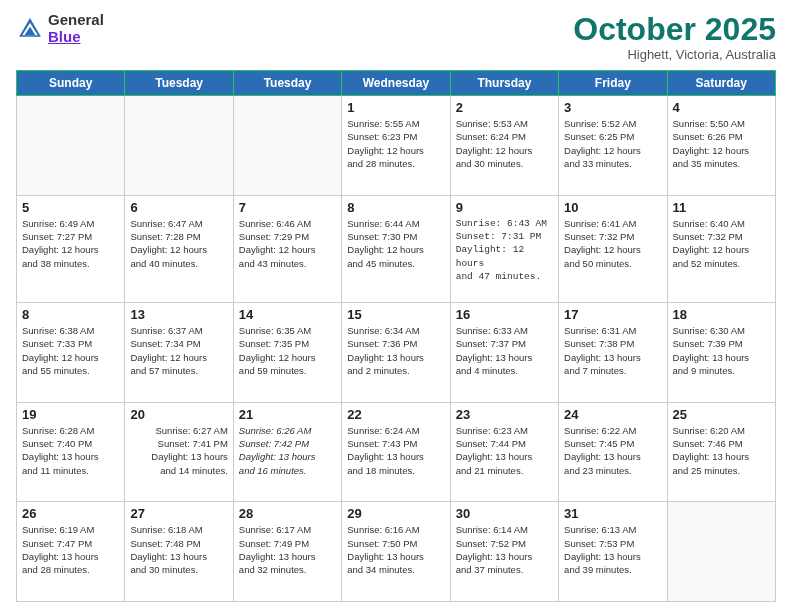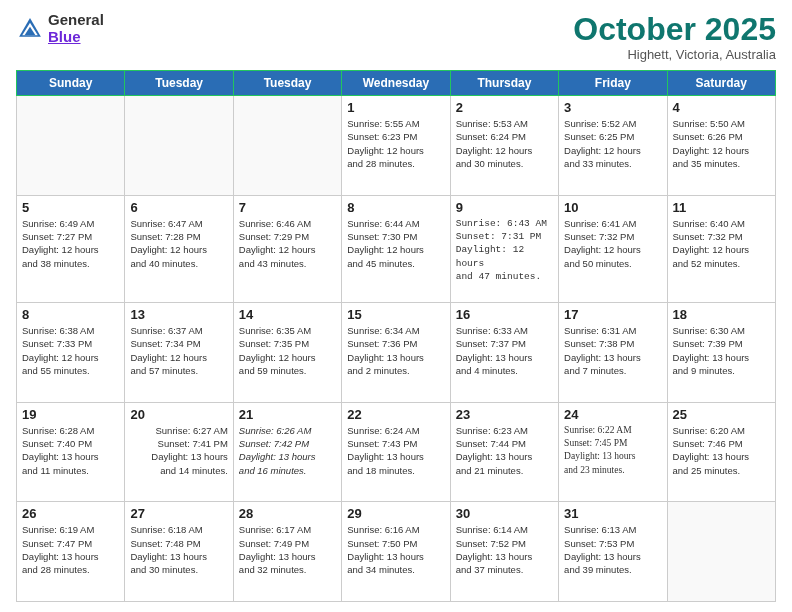--- a/index.html
+++ b/index.html
@@ -303,21 +303,21 @@
           </td>
           <td>
             <div class="day-number">23</div>
             <div class="day-info" style="white-space: pre-line;">Sunrise: 6:23 AM
 Sunset: 7:44 PM
 Daylight: 13 hours
 and 21 minutes.</div>
           </td>
           <td>
             <div class="day-number">24</div>
-            <div class="day-info" style="white-space: pre-line; font-family: Liberation Serif, serif;">Sunrise: 6:22 AM
+            <div class="day-info" style="white-space: pre-line;">Sunrise: 6:22 AM
 Sunset: 7:45 PM
 Daylight: 13 hours
 and 23 minutes.</div>
           </td>
           <td>
             <div class="day-number">25</div>
             <div class="day-info" style="white-space: pre-line;">Sunrise: 6:20 AM
 Sunset: 7:46 PM
 Daylight: 13 hours
 and 25 minutes.</div>

